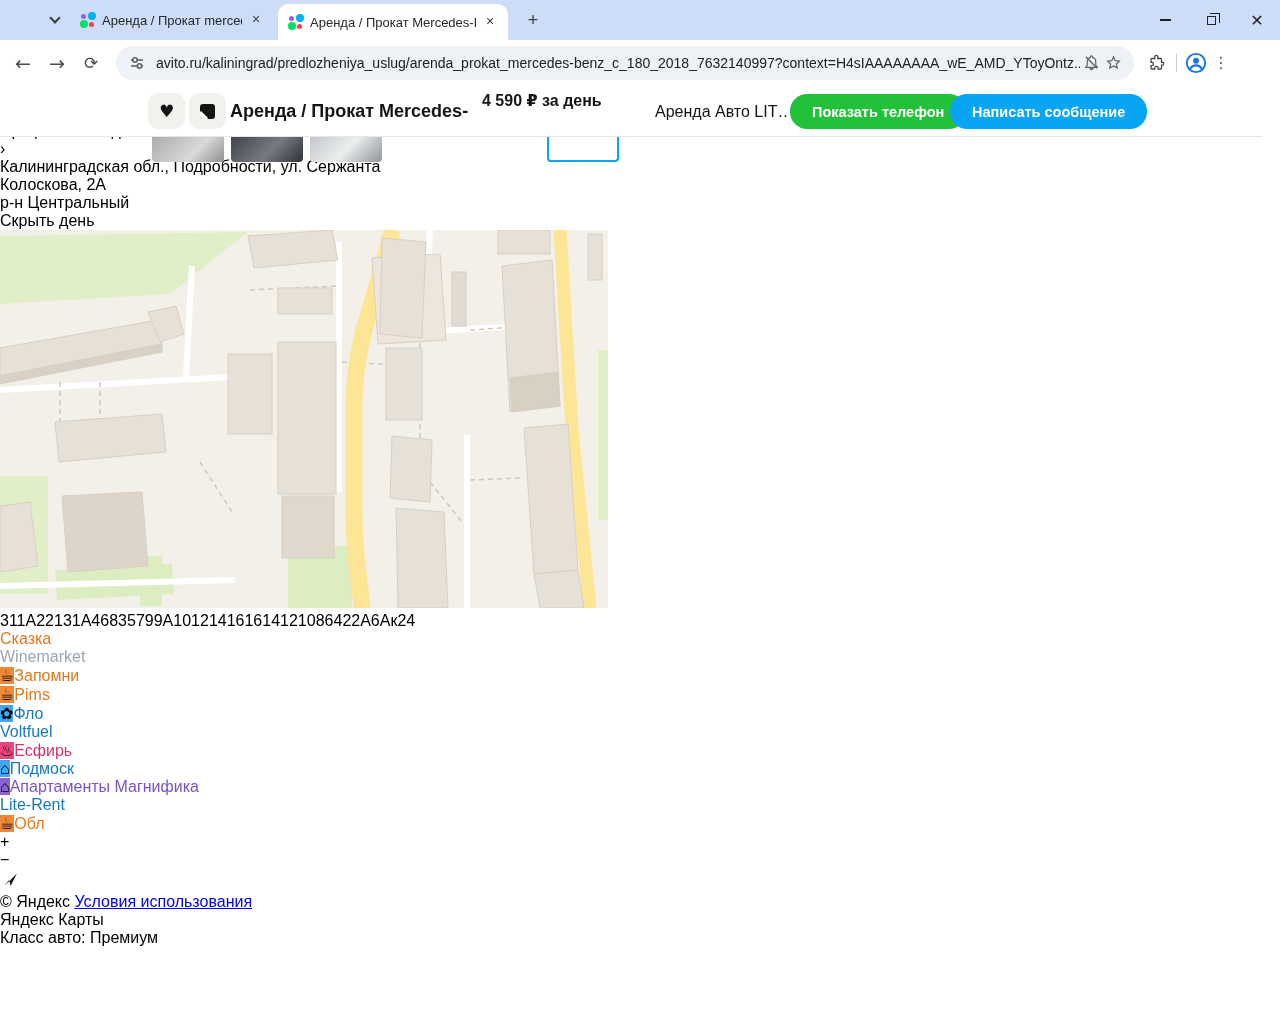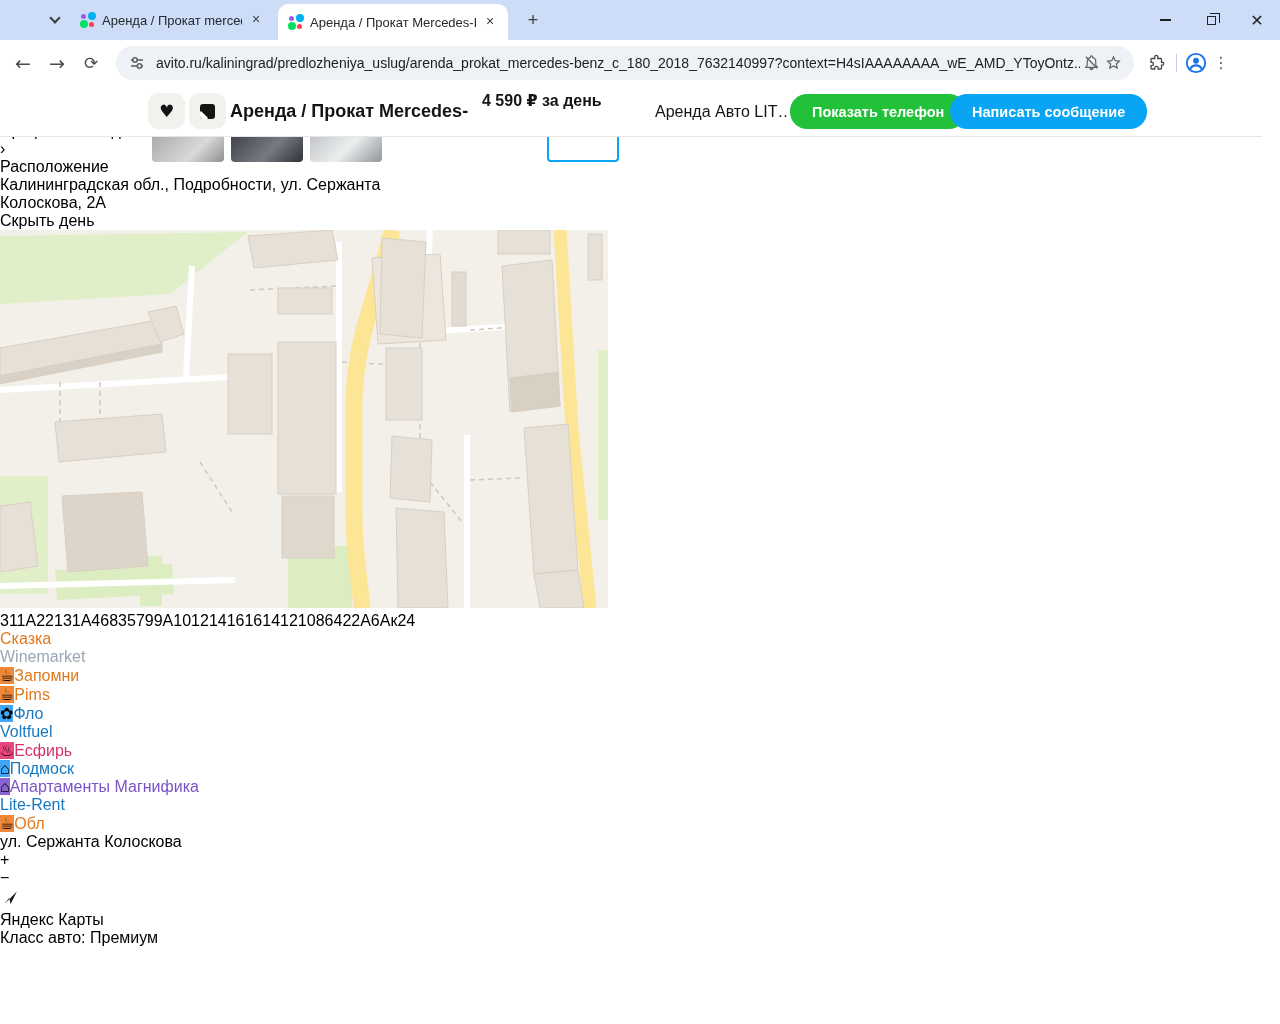--- a/index.html
+++ b/index.html
@@ -285,24 +285,24 @@
     <div class="v-icon">
       <span class="bar b1"></span><span class="bar b2"></span>
       <span class="v-badge">✓</span>
     </div>
     <div class="v-title">Реквизиты проверены</div>
     <div class="v-sub">Профилем владеет компания</div>
     <div class="v-chev">›</div>
   </div>
 
 
-  <div class="sec-h" style="left:150px; top:244px;">Расположение</div>
   <div class="addr">
     <div>Калининградская обл., Подробности, ул. Сержанта</div>
     <div>Колоскова, 2А</div>
+    <div>р-н Центральный</div>
   </div>
   <div class="map-toggle">
     <span>Скрыть день</span>
     <span class="chev-up"></span>
   </div>
 
   <div class="map">
     <svg width="608" height="378" viewBox="0 0 608 378">
       <rect x="0" y="0" width="608" height="378" fill="#f3f0ea"></rect>
 
@@ -360,37 +360,37 @@
         <polygon points="524,198 568,194 578,340 534,344"></polygon>
         <polygon points="534,344 578,340 584,378 540,378"></polygon>
         <rect x="498" y="0" width="52" height="24"></rect>
         <rect x="588" y="4" width="14" height="46"></rect>
         <rect x="452" y="42" width="14" height="54" fill="#e2dbd1"></rect>
       </g>
     </svg>
 
     <div id="map-labels"><span class="bnum" style="left: 283px; top: 16px;">31</span><span class="bnum" style="left: 400px; top: 13px;">1А</span><span class="bnum" style="left: 548px; top: 17px;">2</span><span class="bnum" style="left: 593px; top: 12px;">21</span><span class="bnum" style="left: 286px; top: 71px;">31А</span><span class="bnum" style="left: 524px; top: 72px;">4</span><span class="bnum" style="left: 526px; top: 116px;">6</span><span class="bnum" style="left: 529px; top: 158px;">8</span><span class="bnum" style="left: 400px; top: 129px;">3</span><span class="bnum" style="left: 397px; top: 145px;">5</span><span class="bnum" style="left: 404px; top: 224px;">7</span><span class="bnum" style="left: 405px; top: 245px;">9</span><span class="bnum" style="left: 413px; top: 303px;">9А</span><span class="bnum" style="left: 545px; top: 219px;">10</span><span class="bnum" style="left: 544px; top: 256px;">12</span><span class="bnum" style="left: 548px; top: 289px;">14</span><span class="bnum" style="left: 548px; top: 317px;">16</span><span class="bnum" style="left: 8px; top: 122px;">16</span><span class="bnum" style="left: 27px; top: 117px;">14</span><span class="bnum" style="left: 44px; top: 116px;">12</span><span class="bnum" style="left: 65px; top: 113px;">10</span><span class="bnum" style="left: 86px; top: 112px;">8</span><span class="bnum" style="left: 107px; top: 108px;">6</span><span class="bnum" style="left: 125px; top: 110px;">4</span><span class="bnum" style="left: 144px; top: 95px;">2</span><span class="bnum" style="left: 250px; top: 154px;">2А</span><span class="bnum" style="left: 94px; top: 309px;">6Ак2</span><span class="bnum" style="left: 263px; top: 331px;">4</span><div class="poi-wrap" style="left: 346px; top: -6px;"><span class="poi-lb" style="color: rgb(224, 122, 31);">Сказка</span></div><div class="poi-wrap" style="left: 497px; top: -5px;"><span class="poi-lb" style="color: rgb(154, 165, 181);">Winemarket</span></div><div class="poi-wrap" style="left: 399px; top: 26px;"><span class="poi-ic" style="background: rgb(240, 136, 58);"><span class="g-ch">☕</span></span><span class="poi-lb" style="color: rgb(224, 122, 31);">Запомни</span></div><div class="poi-wrap" style="left: 402px; top: 61px;"><span class="poi-ic" style="background: rgb(240, 136, 58);"><span class="g-ch">☕</span></span><span class="poi-lb" style="color: rgb(224, 122, 31);">Pims</span></div><div class="poi-wrap" style="left: 400px; top: 105px;"><span class="poi-ic" style="background: rgb(65, 166, 246);"><span class="g-ch">✿</span></span><span class="poi-lb" style="color: rgb(24, 121, 192);">Фло</span></div><div class="poi-wrap" style="left: 313px; top: 89px;"><span class="poi-ic" style="background: rgb(65, 166, 246);"><span class="g-car"></span></span><span class="poi-lb" style="color: rgb(24, 121, 192);">Voltfuel</span></div><div class="poi-wrap" style="left: 594px; top: 36px;"><span class="poi-ic" style="background: rgb(232, 70, 124);"><span class="g-ch">♨</span></span><span class="poi-lb" style="color: rgb(214, 51, 108);">Есфирь</span></div><div class="poi-wrap" style="left: 601px; top: 109px;"><span class="poi-ic" style="background: rgb(65, 166, 246);"><span class="g-ch">⌂</span></span><span class="poi-lb" style="color: rgb(24, 121, 192);">Подмоск</span></div><div class="poi-wrap wide" style="left: 106px; top: 209px;"><span class="poi-ic" style="background: rgb(138, 99, 210);"><span class="g-ch">⌂</span></span><span class="poi-lb" style="color: rgb(123, 82, 199);">Апартаменты Магнифика</span></div><div class="poi-wrap" style="left: 298px; top: 226px;"><span class="poi-ic" style="background: rgb(65, 166, 246);"><span class="g-car"></span></span><span class="poi-lb" style="color: rgb(24, 121, 192);">Lite-Rent</span></div><div class="poi-wrap" style="left: 281px; top: 141px;"><span class="poi-ic" style="background: rgb(240, 136, 58);"><span class="g-ch">☕</span></span><span class="poi-lb" style="color: rgb(224, 122, 31);">Обл</span></div></div>
 
-    <div class="street-label">ул. Сержанта Колоскова</div>
 
     <div class="pin"></div>
     <div class="pin-tail"></div>
     <div class="pin-dot"></div>
 
     <div class="map-zoom">
       <div class="mz-btn">+</div>
       <div class="mz-div"></div>
       <div class="mz-btn">−</div>
     </div>
     <div class="map-loc">
       <svg width="20" height="20" viewBox="0 0 32 32">
           <path d="M7 27 L27 7 L17 27 L14.5 17.5 Z" fill="#1a1a1a"></path>
         </svg>
     </div>
 
+    <div class="attrib"><span>© Яндекс </span><a href="#">Условия использования</a></div>
     <div class="ymaps-logo"><span class="ya">Я</span><span>ндекс Карты</span></div>
   </div>
 
   <div class="detail-row" style="left:462px;">
     <span class="d-label">Класс авто: </span><span class="d-val">Премиум</span>
   </div>
 
   <div class="scrollbar">
     <div class="sb-arr sb-up"></div>
     <div class="sb-thumb"></div>

